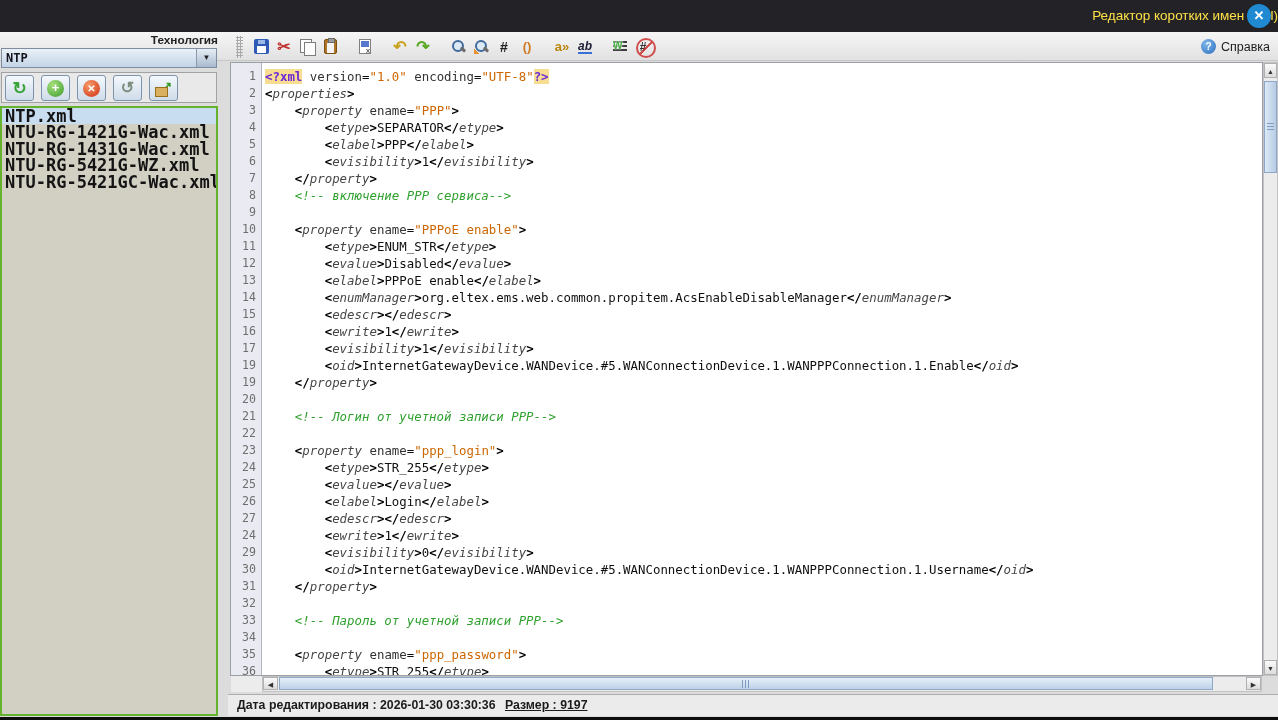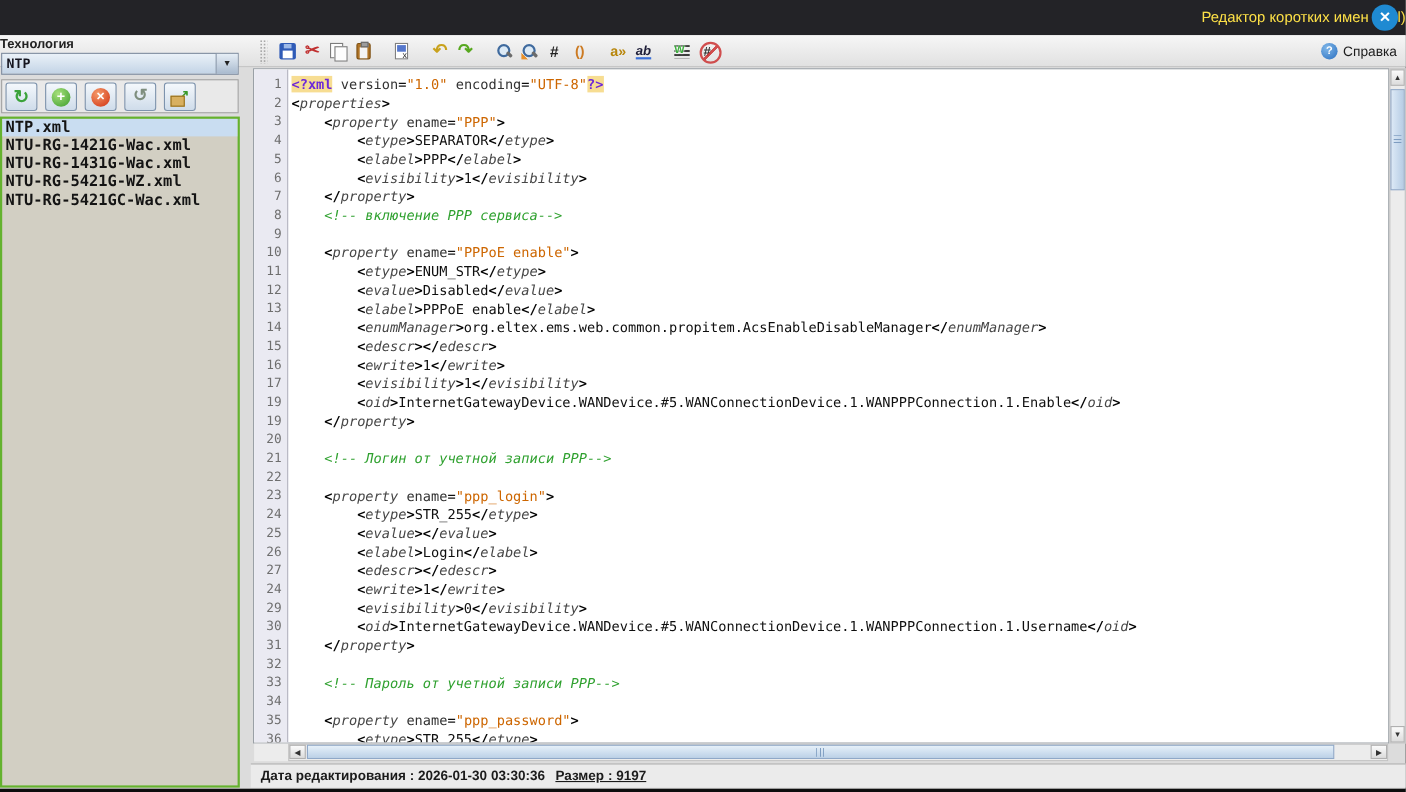--- a/index.html
+++ b/index.html
@@ -63,21 +63,21 @@
   .ic-no-linenums .glyph::after { content:""; position:absolute; left:-4px; top:-3px; width:16px; height:16px;
     border:2px solid #cc3333; border-radius:50%;
     background:linear-gradient(135deg, transparent 45%, #cc3333 45% 55%, transparent 55%); opacity:.85; }
 
   .help { margin-left:auto; display:flex; align-items:center; gap:5px; }
   .help-icon { width:15px; height:15px; border-radius:50%; background:radial-gradient(circle at 35% 30%, #7fb6e8, #2a6fc0);
     color:#fff; font-size:10px; font-weight:bold; text-align:center; line-height:15px; }
   .help-label { font-size:12.5px; color:#1c1c1c; }
 
   
-  .sb-header { position:absolute; left:0; top:33px; width:218px; text-align:left; font-size:11.8px; font-weight:bold; color:#222; }
+  .sb-header { position:absolute; left:0; top:33px; width:218px; text-align:right; font-size:11.8px; font-weight:bold; color:#222; }
   .combo { position:absolute; left:1px; top:48px; width:216px; height:20px; border:1px solid #7f8da0;
     background:linear-gradient(#eaf1f8,#c3d4e6); }
   .combo-label { position:absolute; left:4px; top:0; line-height:18px; font-size:12px; font-weight:bold; color:#15151f;
     font-family:"DejaVu Sans Mono", monospace; }
   .combo-arrow { position:absolute; right:0; top:0; width:20px; height:18px; border-left:1px solid #8a98aa;
     background:linear-gradient(#e6eef6,#a9bace); text-align:center; font-size:8px; line-height:18px; color:#222; }
   .btnrow { position:absolute; left:1px; top:72px; width:216px; height:31px; border:1px solid #a2a2a2; background:#e9e9e9; }
   .sb-btn { position:absolute; top:2px; width:29px; height:26px; border:1px solid #7d93ad; border-radius:3px;
     background:linear-gradient(#f4f8fc,#cfdcea); display:flex; align-items:center; justify-content:center; }
   .sb-btn .glyph { line-height:1; position:relative; }
@@ -86,21 +86,21 @@
   .ic2-add .glyph { background:radial-gradient(circle at 35% 30%, #a6e07c, #3c9c2c); font-size:13px; line-height:16px; }
   .ic2-delete .glyph { background:radial-gradient(circle at 35% 30%, #f coral, #d03010); background:radial-gradient(circle at 35% 30%, #f59a6a, #d03010); font-size:10px; line-height:17px; }
   .ic2-restore .glyph { font-size:16px; font-weight:bold; color:#7e8e7e; }
   .ic2-restore .glyph::before { content:""; position:absolute; left:1px; top:7px; width:12px; height:7px;
     background:linear-gradient(#e8e8e8,#9a9a9a); transform:skewX(-35deg); border:1px solid #787878; z-index:-1; }
   .ic2-export .glyph { width:17px; height:17px; font-size:12px; font-weight:bold; color:#3a9a2a; text-align:right; }
   .ic2-export .glyph::before { content:""; position:absolute; left:0; bottom:0; width:11px; height:8px;
     background:#d8b060; border:1px solid #96701c; }
 
   .filelist { position:absolute; left:0; top:106px; width:218px; height:610px; border:2px solid #64b22e; background:#d2cfc3;
-    font-family:"DejaVu Sans Mono", monospace; font-size:14px; font-weight:bold; color:#141414; overflow:hidden; }
+    font-family:"DejaVu Sans Mono", monospace; font-size:17px; font-weight:bold; color:#141414; overflow:hidden; }
   .file { height:16.4px; line-height:16.4px; padding-left:3px; white-space:nowrap; }
   .file.sel { background:#c9ddf1; }
 
   
   .editor { position:absolute; left:230px; top:62px; width:1033px; height:614px; border:1px solid #9aa0a6; background:#fff;
     display:flex; overflow:hidden; }
   .gutter { width:31px; background:#eaeaf2; border-right:1px solid #b5b5c0; padding-top:5px; flex:none; }
   .gutter .num { height:17px; line-height:17px; text-align:right; padding-right:5px;
     font-family:"DejaVu Sans Mono", monospace; font-size:11.6px; color:#6e6e6e; }
   .code { padding:5px 0 0 3px; white-space:pre; font-family:"DejaVu Sans Mono", monospace; font-size:12.4px; color:#0f0f0f; flex:1; overflow:hidden; }

